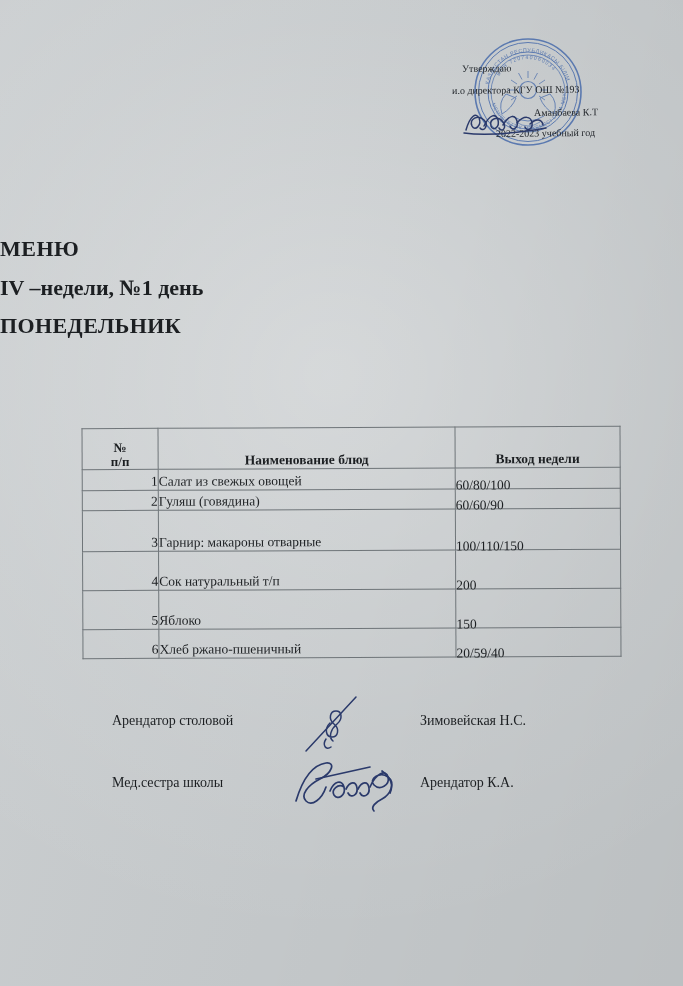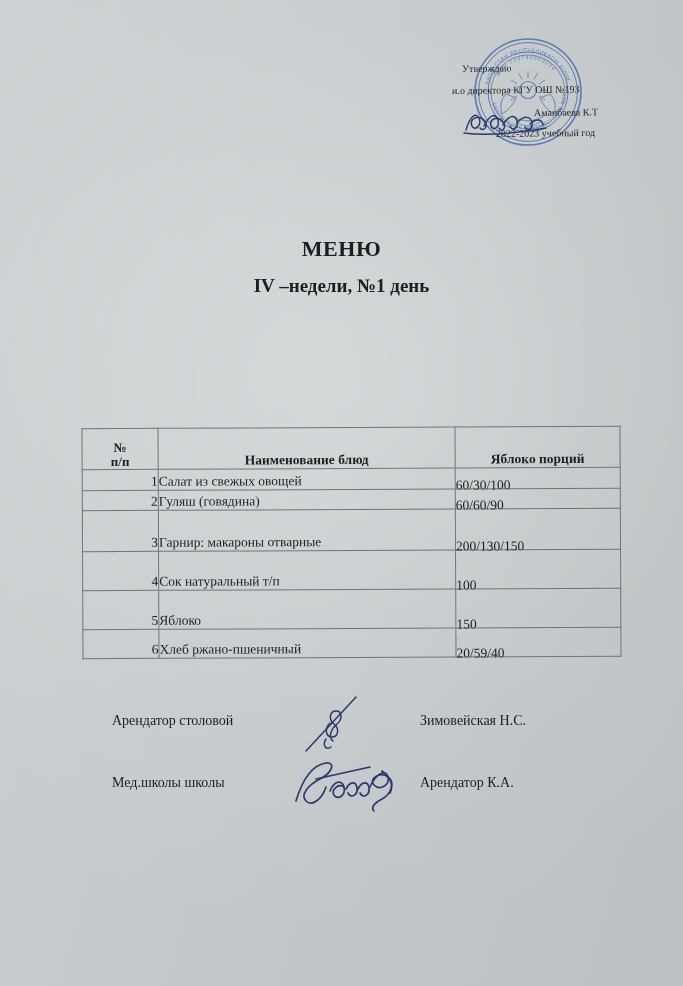--- a/index.html
+++ b/index.html
@@ -80,31 +80,31 @@
     pointer-events: none;
   }
   .sig-director svg { width: 100%; height: 100%; display: block; }
 
   
   .titles {
     position: absolute;
     left: 0;
     top: 236px;
     width: 683px;
-    text-align: center;
+    text-align: left;
     z-index: 3;
   }
   .title-main {
     font-size: 22px;
     font-weight: bold;
     letter-spacing: 0.5px;
     margin-bottom: 13px;
   }
   .title-week {
-    font-size: 19px;
+    font-size: 22px;
     font-weight: bold;
     margin-bottom: 12px;
   }
   .title-day {
     font-size: 22px;
     font-weight: bold;
     letter-spacing: 0.4px;
   }
 
   
@@ -270,59 +270,60 @@
         <path d="M 55,17 C 62,9 69,10 70,17 C 71,23 65,26 63,21"></path>
         <path d="M 2,27 C 25,30 55,27 84,22"></path>
         <path d="M 68,18 C 74,12 80,13 81,19"></path>
       </g>
     </svg>
   </div>
 
   <div class="titles">
     <div class="title-main">МЕНЮ</div>
     <div class="title-week">IV –недели, №1 день</div>
+    <div class="title-day">ПОНЕДЕЛЬНИК</div>
   </div>
 
   <div class="menu-table-wrap">
     <table class="menu-table">
       <colgroup>
         <col class="col-num">
         <col class="col-name">
         <col class="col-yield">
       </colgroup>
       <thead>
         <tr>
           <th class="h-num">
             <div>№</div>
             <div>п/п</div>
           </th>
           <th>Наименование блюд</th>
-          <th>Яблоко порций</th>
+          <th>Выход недели</th>
         </tr>
       </thead>
       <tbody>
         <tr class="r-h1">
           <td class="c-num">1</td>
           <td class="c-name">Салат из свежых овощей</td>
-          <td class="c-yield">60/30/100</td>
+          <td class="c-yield">60/80/100</td>
         </tr>
         <tr class="r-h2">
           <td class="c-num">2</td>
           <td class="c-name">Гуляш (говядина)</td>
           <td class="c-yield">60/60/90</td>
         </tr>
         <tr class="r-h3">
           <td class="c-num">3</td>
           <td class="c-name">Гарнир: макароны отварные</td>
-          <td class="c-yield">200/130/150</td>
+          <td class="c-yield">100/110/150</td>
         </tr>
         <tr class="r-h4">
           <td class="c-num">4</td>
           <td class="c-name">Сок натуральный т/п</td>
-          <td class="c-yield">100</td>
+          <td class="c-yield">200</td>
         </tr>
         <tr class="r-h5">
           <td class="c-num">5</td>
           <td class="c-name">Яблоко</td>
           <td class="c-yield">150</td>
         </tr>
         <tr class="r-h6">
           <td class="c-num">6</td>
           <td class="c-name">Хлеб ржано-пшеничный</td>
           <td class="c-yield">20/59/40</td>
@@ -341,21 +342,21 @@
             <path d="M 6,56 L 56,2"></path>
             <path d="M 30,28 C 24,34 26,42 32,42 C 38,42 40,34 34,29 C 28,24 30,16 36,16 C 42,16 43,24 37,29 C 31,34 28,42 33,46"></path>
             <path d="M 26,44 C 22,50 26,56 31,52"></path>
           </g>
         </svg>
       </div>
       <div class="foot-name">Зимовейская Н.С.</div>
     </div>
 
     <div class="foot-row">
-      <div class="foot-role">Мед.школы школы</div>
+      <div class="foot-role">Мед.сестра школы</div>
       <div class="foot-sig sig-2">
         <svg viewBox="0 0 132 58" xmlns="http://www.w3.org/2000/svg">
           <g stroke="#2b3a6b" fill="none" stroke-width="1.7" stroke-linecap="round">
             <path d="M 10,46 C 16,26 26,10 40,8 C 50,7 46,18 34,24 C 22,30 14,40 20,46 C 26,52 36,44 40,32"></path>
             <path d="M 30,24 C 48,20 66,16 84,12"></path>
             <path d="M 44,36 C 48,26 56,24 58,32 C 60,40 52,46 48,40 C 45,35 52,28 58,32"></path>
             <path d="M 60,34 C 64,26 70,26 71,33 C 72,40 65,44 62,38"></path>
             <path d="M 72,34 C 76,26 82,26 83,33 C 84,40 77,44 74,38"></path>
             <path d="M 84,32 C 90,18 100,14 102,22 C 104,30 94,36 88,30 C 82,24 94,16 102,22 C 110,28 104,40 96,44 C 90,47 84,52 88,56"></path>
             <path d="M 96,16 C 104,22 108,30 104,38"></path>

